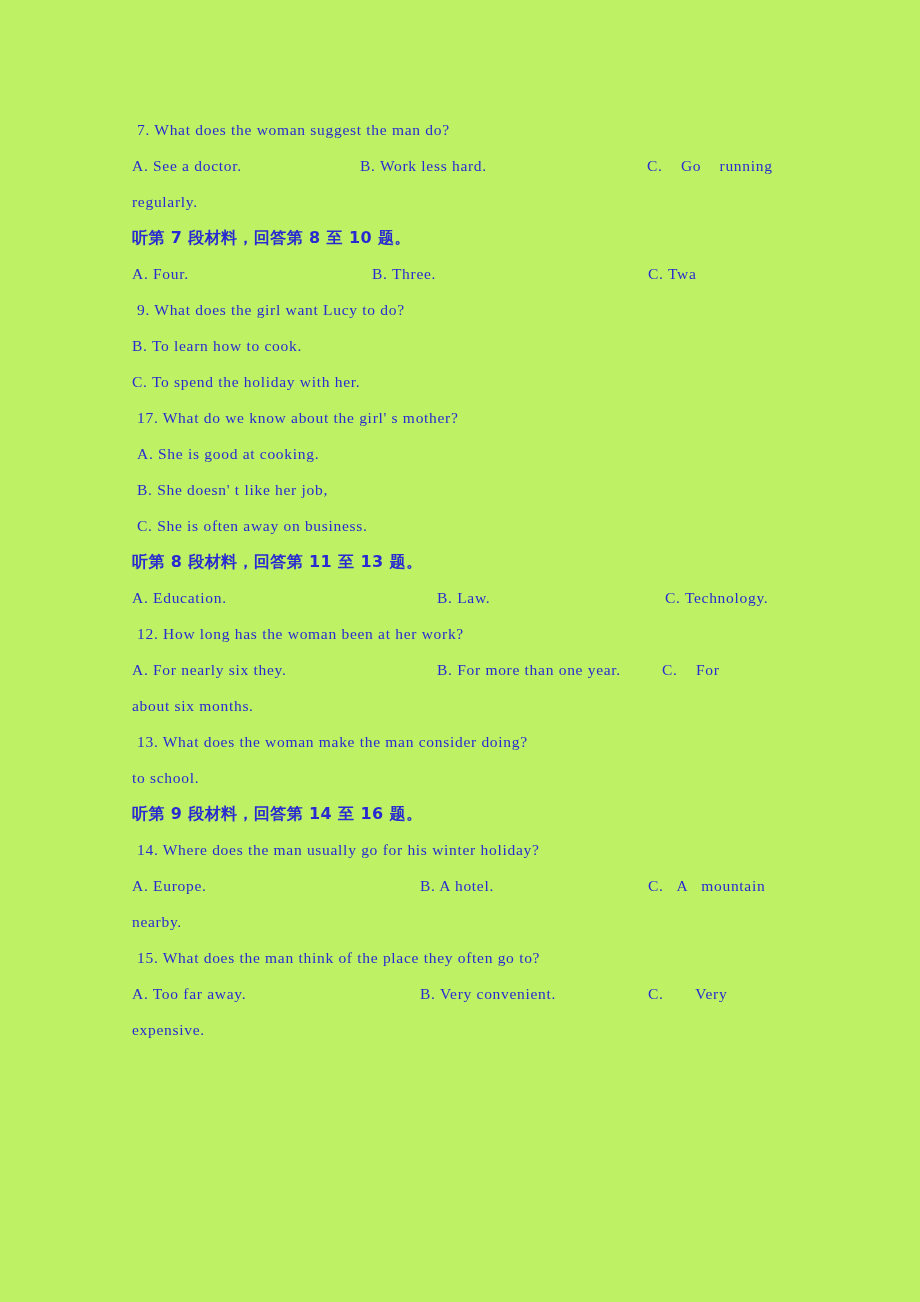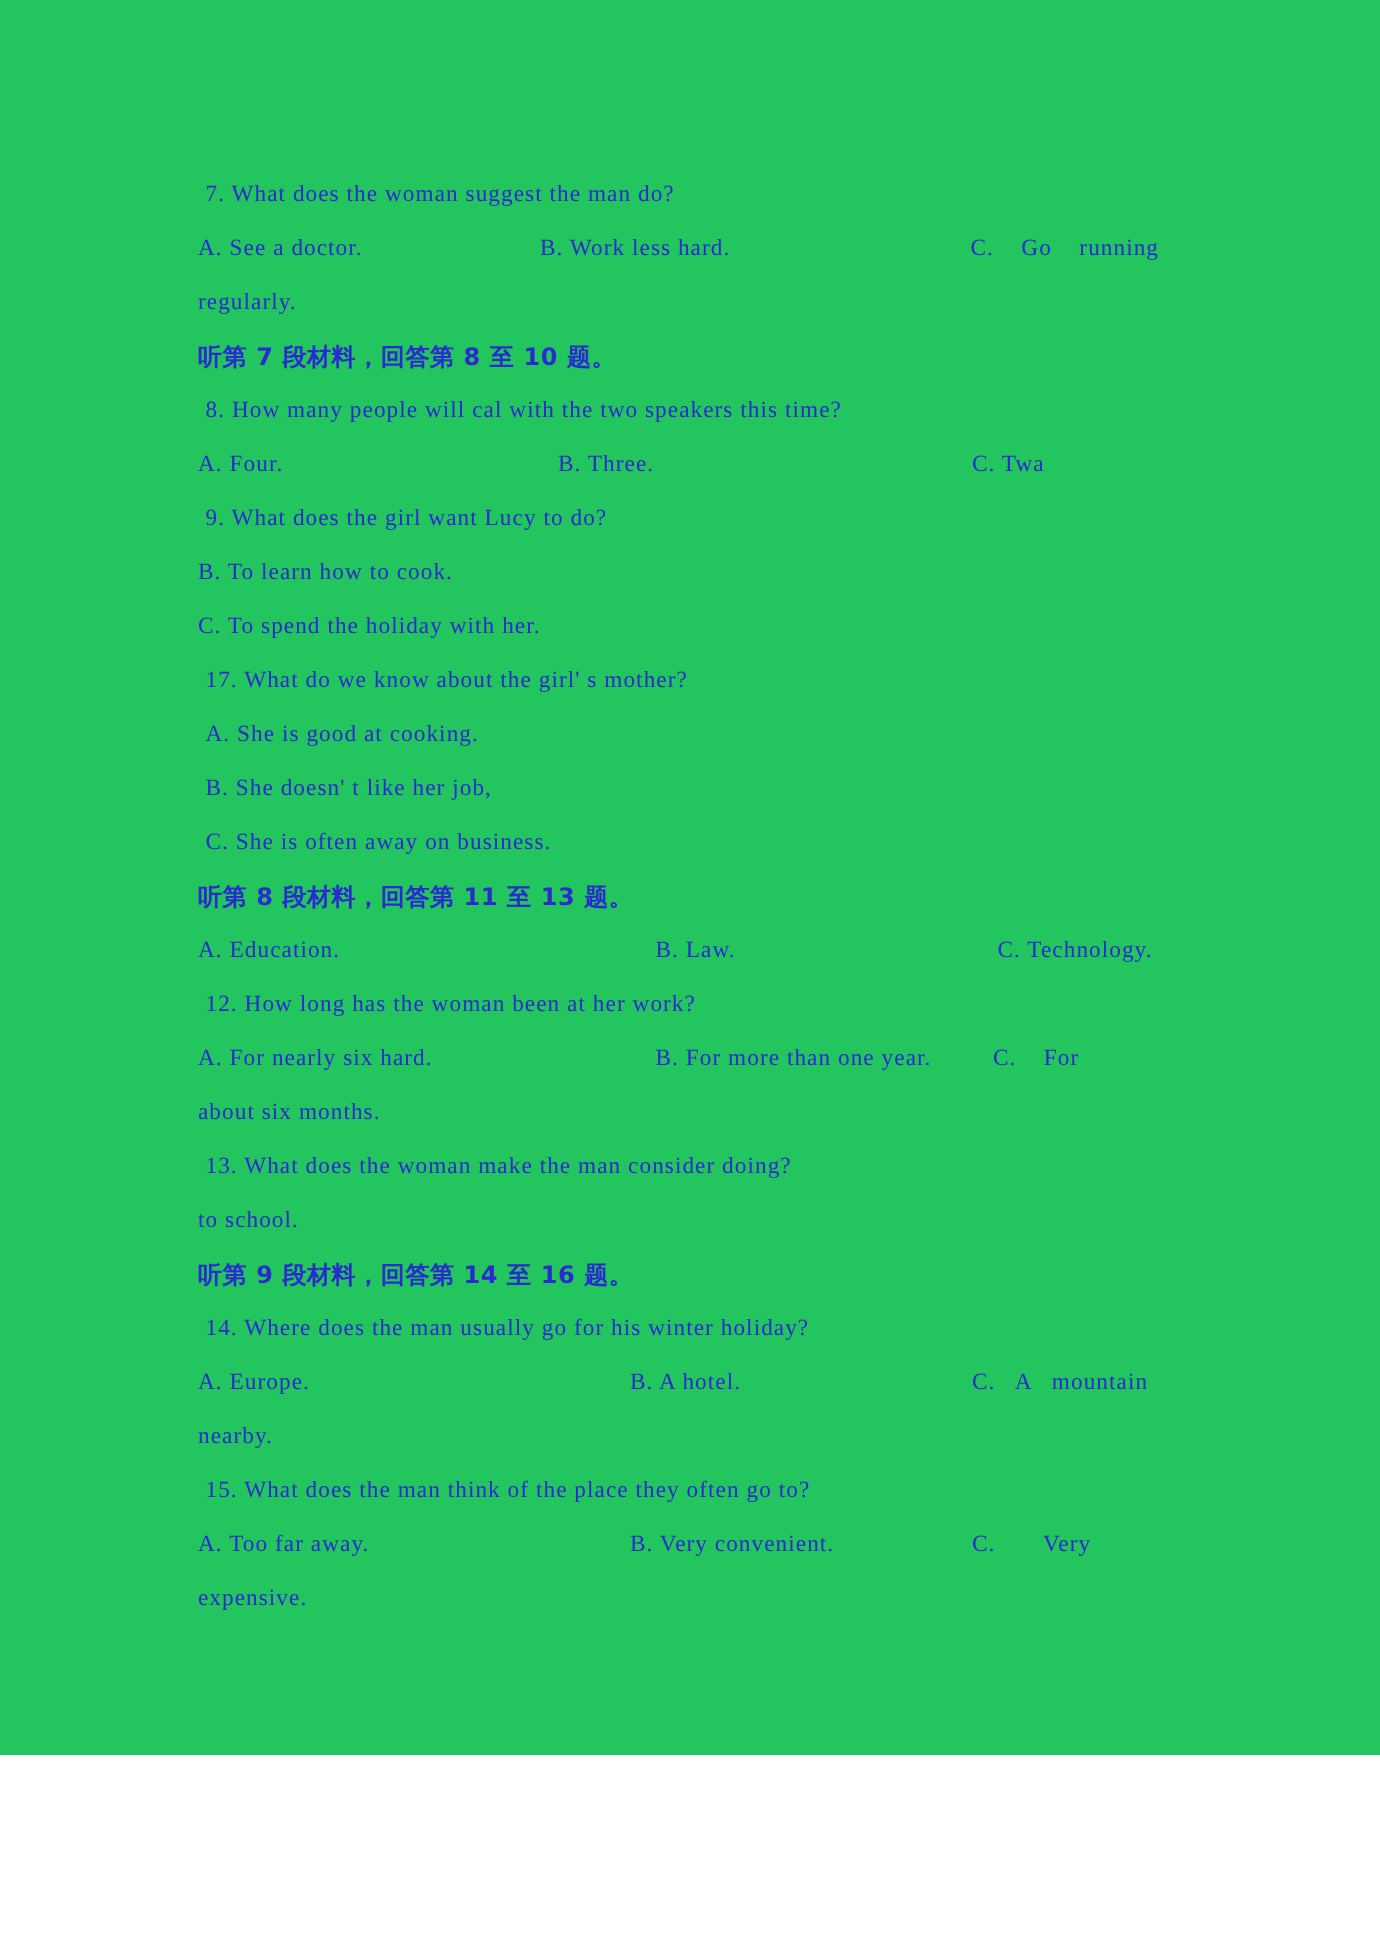--- a/index.html
+++ b/index.html
@@ -10,22 +10,22 @@
   body {
     width: 920px;
     height: 1302px;
     overflow: hidden;
     font-family: "Liberation Serif", "DejaVu Serif", serif;
   }
 
   #page {
     position: relative;
     width: 920px;
-    height: 1170px;
-    background: #22c55e;
+    height: 1302px;
+    background: #bef264;
     box-sizing: border-box;
     padding: 112px 130px 0 132px;
   }
 
   .doc-line {
     color: #2a2ad0;
     font-size: 15.5px;
     line-height: 36px;
     height: 36px;
     white-space: pre;
@@ -103,21 +103,20 @@
   <div class="doc-line q-line">7. What does the woman suggest the man do?</div>
   <div class="opt-row cols-narrow">
     <span class="col opt-a">A. See a doctor.</span>
     <span class="col opt-b">B. Work less hard.</span>
     <span class="col opt-c">C.    Go    running</span>
   </div>
   <div class="doc-line cont-line">regularly.</div>
 
   <div class="cn-line">听第 7 段材料，回答第 8 至 10 题。</div>
 
-  <div class="doc-line q-line">8. How many people will cal with the two speakers this time?</div>
   <div class="opt-row cols-mid">
     <span class="col opt-a">A. Four.</span>
     <span class="col opt-b">B. Three.</span>
     <span class="col opt-c">C. Twa</span>
   </div>
 
   <div class="doc-line q-line">9. What does the girl want Lucy to do?</div>
   <div class="doc-line">B. To learn how to cook.</div>
   <div class="doc-line">C. To spend the holiday with her.</div>
 
@@ -129,21 +128,21 @@
   <div class="cn-line">听第 8 段材料，回答第 11 至 13 题。</div>
 
   <div class="opt-row cols-tech">
     <span class="col opt-a">A. Education.</span>
     <span class="col opt-b">B. Law.</span>
     <span class="col opt-c">C. Technology.</span>
   </div>
 
   <div class="doc-line q-line">12. How long has the woman been at her work?</div>
   <div class="opt-row cols-wide">
-    <span class="col opt-a">A. For nearly six hard.</span>
+    <span class="col opt-a">A. For nearly six they.</span>
     <span class="col opt-b">B. For more than one year.</span>
     <span class="col opt-c">C.    For</span>
   </div>
   <div class="doc-line cont-line">about six months.</div>
 
   <div class="doc-line q-line">13. What does the woman make the man consider doing?</div>
   <div class="doc-line cont-line">to school.</div>
 
   <div class="cn-line">听第 9 段材料，回答第 14 至 16 题。</div>
 

